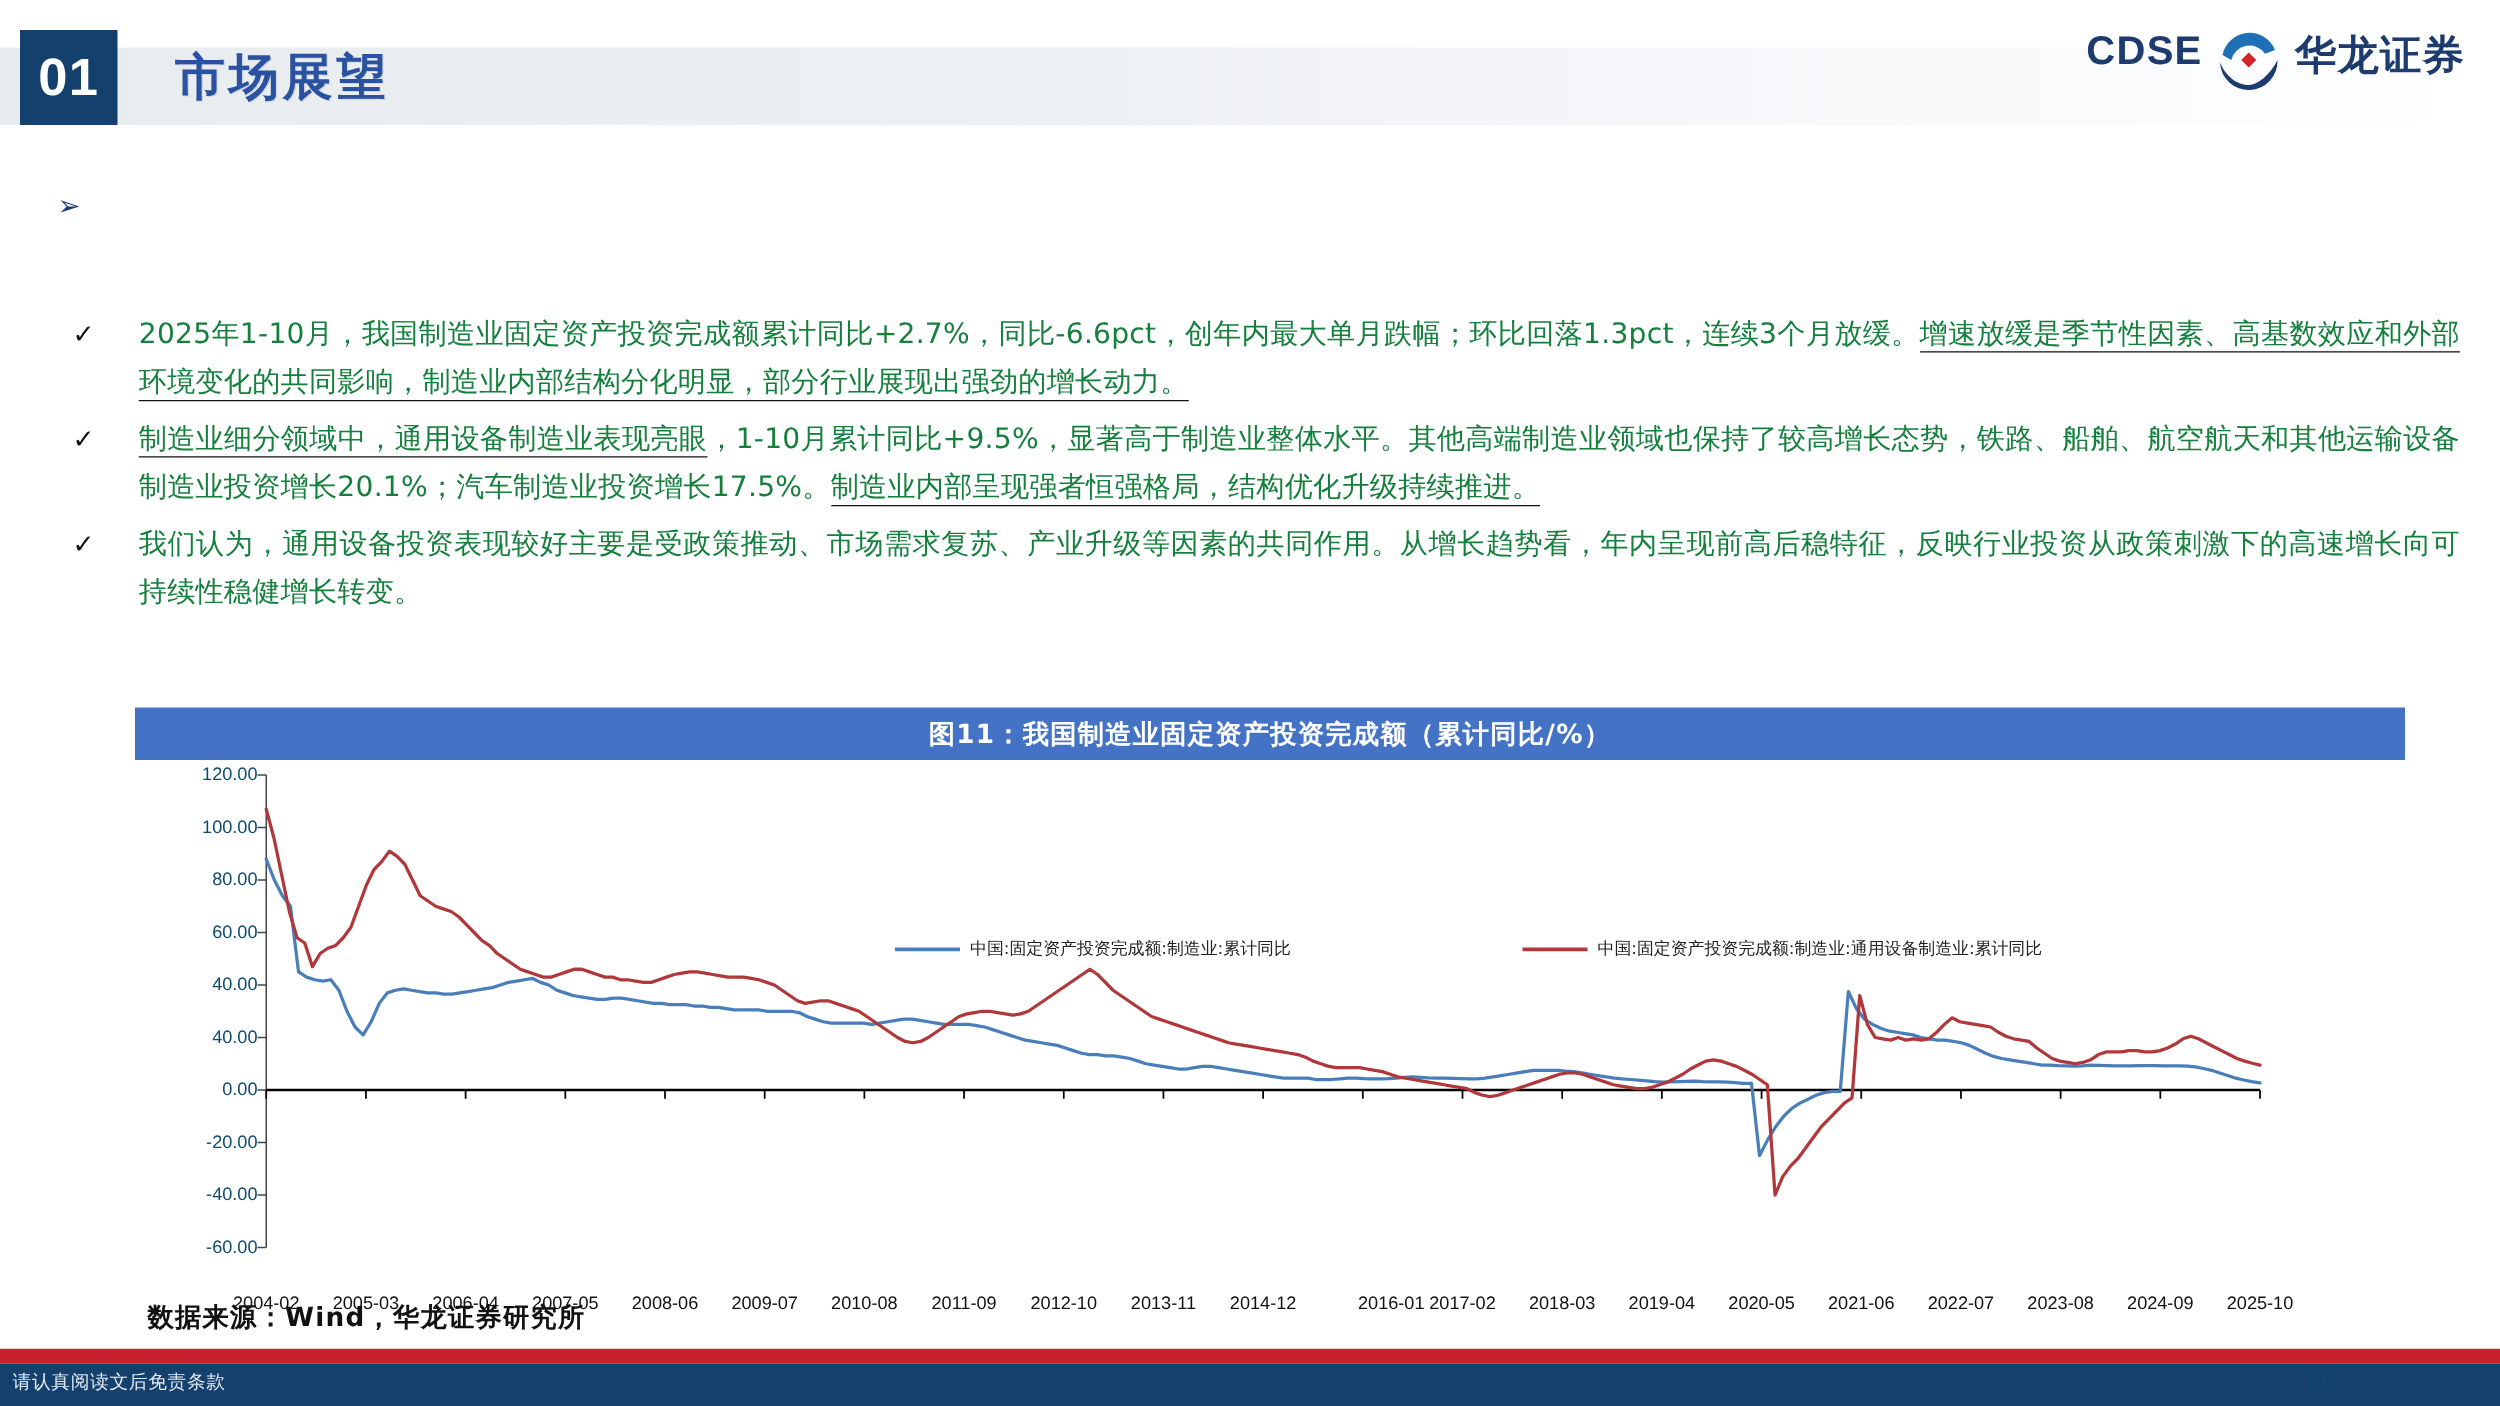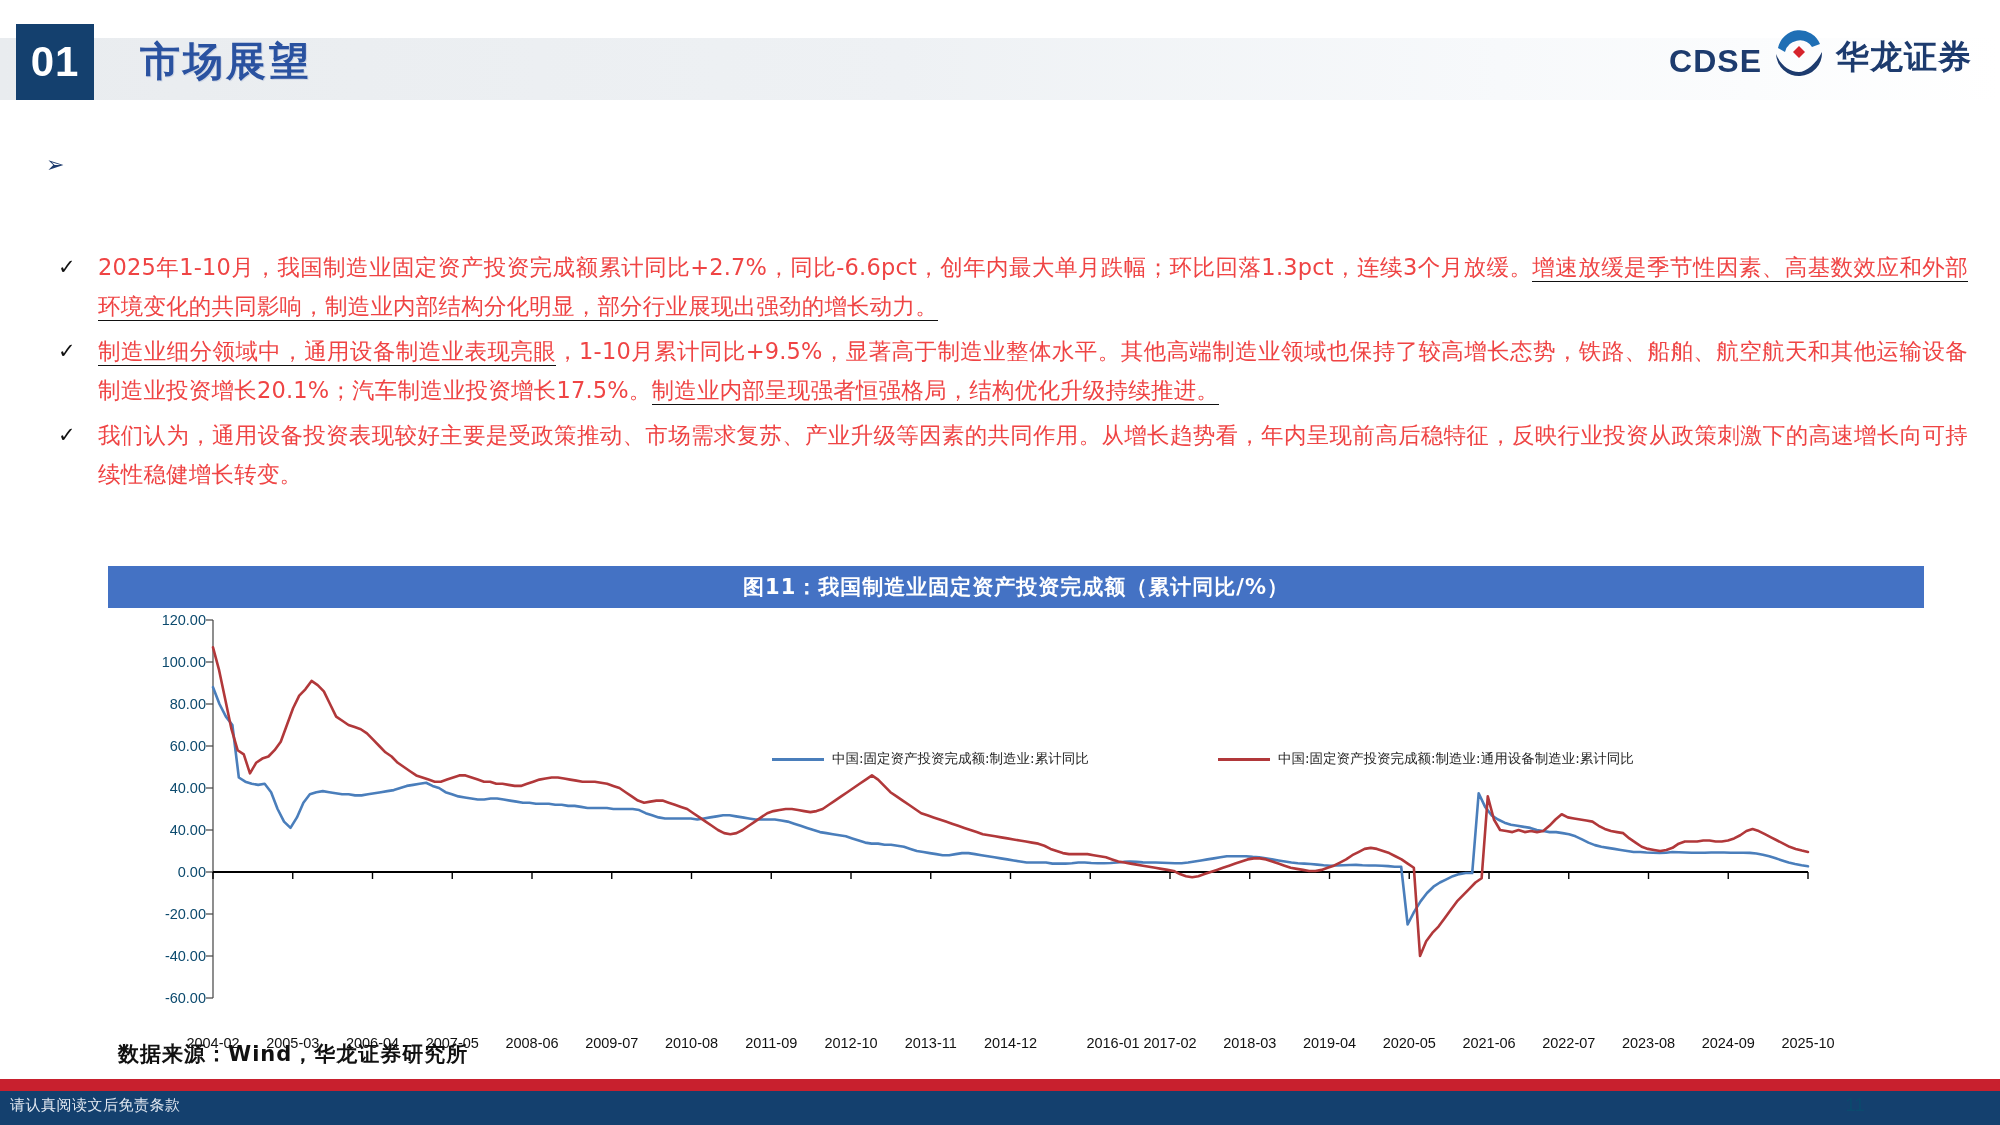--- a/index.html
+++ b/index.html
@@ -20,21 +20,21 @@
     font-size:42px;font-weight:700;line-height:76px;text-align:center;
     letter-spacing:1px;
   }
   .hdr-title{
     position:absolute;left:140px;top:34px;
     font-family:"DejaVu Sans",sans-serif;
     font-size:40px;font-weight:700;color:#2a52a0;letter-spacing:3px;
     text-shadow:1px 1px 0 #cfd6e4;
   }
   
-  .logo{position:absolute;right:28px;top:22px;height:58px;display:flex;align-items:flex-end;gap:10px;}
+  .logo{position:absolute;right:28px;top:22px;height:58px;display:flex;align-items:flex-start;gap:10px;}
   .logo-cdse{
     font-family:"Liberation Sans",sans-serif;
     font-size:32px;font-weight:700;color:#1d3b6e;letter-spacing:1px;
   }
   .logo-mark{position:relative;width:54px;height:54px;}
   .logo-cn{
     font-family:"DejaVu Sans",sans-serif;
     font-size:33px;font-weight:700;color:#1d3b6e;letter-spacing:1px;
   }
   
@@ -48,21 +48,21 @@
     font-size:24px;font-weight:700;color:#111;letter-spacing:.5px;line-height:32px;
   }
   .bullets{position:absolute;left:58px;top:248px;width:1910px;}
   .bl{display:flex;align-items:flex-start;gap:18px;margin-bottom:6px;}
   .bl .tick{
     font-family:"DejaVu Sans",sans-serif;
     font-size:21px;color:#111;line-height:39px;flex:0 0 auto;width:22px;
   }
   .bl .para{
     font-family:"DejaVu Sans",sans-serif;
-    font-size:22.5px;color:#ef4444;line-height:39px;text-align:justify;letter-spacing:.2px;
+    font-size:22.5px;color:#15803d;line-height:39px;text-align:justify;letter-spacing:.2px;margin-left:13px;
   }
   .u{border-bottom:1.6px solid #111;padding-bottom:1px;}
   
   .chart-wrap{position:absolute;left:108px;top:566px;width:1816px;}
   .chart-title{
     height:42px;background:#4472c4;color:#fff;
     display:flex;align-items:center;justify-content:center;
     font-family:"DejaVu Sans",sans-serif;
     font-size:21px;font-weight:700;letter-spacing:1px;text-align:center;
   }
@@ -181,21 +181,21 @@
         <line x1="1301.25" y1="264" x2="1301.25" y2="271" stroke="#000" stroke-width="1.4"></line>
         <line x1="1381" y1="264" x2="1381" y2="271" stroke="#000" stroke-width="1.4"></line>
         <line x1="1460.75" y1="264" x2="1460.75" y2="271" stroke="#000" stroke-width="1.4"></line>
         <line x1="1540.5" y1="264" x2="1540.5" y2="271" stroke="#000" stroke-width="1.4"></line>
         <line x1="1620.25" y1="264" x2="1620.25" y2="271" stroke="#000" stroke-width="1.4"></line>
         <line x1="1700" y1="264" x2="1700" y2="271" stroke="#000" stroke-width="1.4"></line>
         <polyline points="105,79.19999999999999 111.4574898785425,96 117.91497975708502,108.59999999999997 124.37246963562754,117 130.82995951417004,169.5 137.28744939271255,173.70000000000002 143.74493927125508,175.8 150.20242914979758,176.85 156.65991902834008,175.8 163.1174089068826,184.20000000000002 169.5748987854251,201 176.0323886639676,213.6 182.48987854251013,219.9 188.94736842105263,209.39999999999998 195.40485829959516,194.7 201.86234817813767,186.3 208.31983805668017,184.20000000000002 214.77732793522267,183.14999999999998 221.23481781376518,184.20000000000002 227.69230769230768,185.25 234.1497975708502,186.3 240.60728744939271,186.3 247.06477732793522,187.35 253.52226720647772,187.35 259.97975708502025,186.3 266.43724696356276,185.25 272.89473684210526,184.20000000000002 279.35222672064776,183.14999999999998 285.8097165991903,182.1 292.26720647773277,180 298.72469635627533,177.9 305.1821862348178,176.85 311.63967611336034,175.8 318.09716599190284,174.75 324.55465587044534,177.9 331.01214574898785,180 337.46963562753035,184.20000000000002 343.9271255060729,186.3 350.38461538461536,188.4 356.8421052631579,189.45 363.2995951417004,190.5 369.7570850202429,191.54999999999998 376.21457489878543,191.54999999999998 382.67206477732793,190.5 389.12955465587044,190.5 395.58704453441294,191.54999999999998 402.04453441295544,192.6 408.502024291498,193.64999999999998 414.9595141700405,194.7 421.417004048583,194.7 427.8744939271255,195.75000000000003 434.331983805668,195.75000000000003 440.7894736842105,195.75000000000003 447.246963562753,196.8 453.7044534412955,196.8 460.16194331983803,197.85000000000002 466.6194331983806,197.85000000000002 473.0769230769231,198.9 479.5344129554656,199.95000000000002 485.9919028340081,199.95000000000002 492.4493927125506,199.95000000000002 498.9068825910931,199.95000000000002 505.3643724696356,201 511.8218623481781,201 518.2793522267207,201 524.7368421052631,201 531.1943319838057,202.04999999999998 537.6518218623482,205.20000000000002 544.1093117408907,207.3 550.5668016194331,209.39999999999998 557.0242914979757,210.45000000000002 563.4817813765183,210.45000000000002 569.9392712550607,210.45000000000002 576.3967611336033,210.45000000000002 582.8542510121458,210.45000000000002 589.3117408906883,211.5 595.7692307692307,210.45000000000002 602.2267206477733,209.39999999999998 608.6842105263158,208.35 615.1417004048583,207.3 621.5991902834008,207.3 628.0566801619433,208.35 634.5141700404859,209.39999999999998 640.9716599190283,210.45000000000002 647.4291497975709,211.5 653.8866396761133,211.5 660.3441295546559,211.5 666.8016194331984,211.5 673.2591093117409,212.55 679.7165991902834,213.6 686.1740890688259,215.7 692.6315789473684,217.8 699.0890688259109,219.9 705.5465587044534,222 712.004048582996,224.1 718.4615384615385,225.15 724.919028340081,226.2 731.3765182186235,227.25 737.834008097166,228.3 744.2914979757085,230.4 750.748987854251,232.5 757.2064777327935,234.6 763.663967611336,235.65 770.1214574898786,235.65 776.578947368421,236.7 783.0364372469636,236.7 789.493927125506,237.75 795.9514170040486,238.79999999999998 802.408906882591,240.9 808.8663967611336,243 815.3238866396761,244.04999999999998 821.7813765182186,245.1 828.2388663967612,246.15 834.6963562753036,247.20000000000002 841.1538461538462,247.20000000000002 847.6113360323886,246.15 854.0688259109312,245.1 860.5263157894736,245.1 866.9838056680162,246.15 873.4412955465586,247.20000000000002 879.8987854251012,248.25 886.3562753036438,249.29999999999998 892.8137651821862,250.35 899.2712550607288,251.4 905.7287449392712,252.45000000000002 912.1862348178138,253.5 918.6437246963562,254.55 925.1012145748988,254.55 931.5587044534414,254.55 938.0161943319838,254.55 944.4736842105264,255.6 950.9311740890688,255.6 957.3886639676114,255.6 963.8461538461538,255.17999999999998 970.3036437246964,254.55 976.7611336032388,254.55 983.2186234817814,254.97 989.6761133603239,255.17999999999998 996.1336032388664,255.17999999999998 1002.591093117409,254.97 1009.0485829959514,254.55 1015.506072874494,253.92000000000002 1021.9635627530364,253.5 1028.421052631579,253.92000000000002 1034.8785425101214,254.34 1041.336032388664,254.55 1047.7935222672065,254.55 1054.251012145749,254.76 1060.7085020242916,254.97 1067.1659919028339,255.17999999999998 1073.6234817813765,255.17999999999998 1080.080971659919,254.55 1086.5384615384614,253.5 1092.995951417004,252.45000000000002 1099.4534412955466,251.4 1105.910931174089,250.35 1112.3684210526317,249.29999999999998 1118.8259109311741,248.25 1125.2834008097166,248.25 1131.740890688259,248.25 1138.1983805668017,248.25 1144.6558704453441,248.88 1151.1133603238866,249.29999999999998 1157.5708502024293,250.35 1164.0283400809717,251.4 1170.4858299595141,252.45000000000002 1176.9433198380566,253.5 1183.4008097165993,254.55 1189.8582995951417,255.17999999999998 1196.3157894736842,255.6 1202.7732793522266,256.02 1209.2307692307693,256.65 1215.6882591093117,257.28 1222.1457489878542,257.70000000000005 1228.6032388663969,257.49 1235.0607287449393,257.28 1241.5182186234817,257.07000000000005 1247.9757085020242,256.86 1254.4331983805669,257.28 1260.8906882591093,257.49 1267.3481781376518,257.49 1273.8056680161944,257.70000000000005 1280.2631578947369,258.12 1286.7206477732793,258.75 1293.1781376518218,258.75 1299.6356275303644,316.5 1306.093117408907,303.9 1312.5506072874493,293.4 1319.008097165992,285 1325.4655870445345,278.7 1331.923076923077,274.5 1338.3805668016194,271.35 1344.838056680162,268.2 1351.2955465587045,266.1 1357.753036437247,265.05 1364.2105263157894,265.05 1370.668016194332,185.25 1377.1255060728745,198.9 1383.582995951417,207.3 1390.0404858299596,211.5 1396.497975708502,214.65 1402.9554655870445,216.75 1409.412955465587,217.8 1415.8704453441296,218.85 1422.327935222672,219.9 1428.7854251012145,222 1435.2429149797572,223.05 1441.7004048582996,224.1 1448.157894736842,224.1 1454.6153846153845,225.15 1461.0728744939272,226.2 1467.5303643724696,228.3 1473.987854251012,231.45 1480.4453441295548,234.6 1486.9028340080972,237.12 1493.3603238866397,238.79999999999998 1499.817813765182,239.85000000000002 1506.2753036437248,240.9 1512.7327935222672,241.95 1519.1902834008097,243 1525.6477732793521,244.04999999999998 1532.1052631578948,244.04999999999998 1538.5627530364372,244.47 1545.0202429149797,244.67999999999998 1551.4777327935224,244.89000000000001 1557.9352226720648,244.67999999999998 1564.3927125506073,244.04999999999998 1570.8502024291497,244.26 1577.3076923076924,244.47 1583.7651821862348,244.67999999999998 1590.2226720647773,244.67999999999998 1596.68016194332,244.67999999999998 1603.1376518218624,244.47 1609.5951417004048,244.47 1616.0526315789473,244.47 1622.51012145749,244.67999999999998 1628.9676113360324,244.67999999999998 1635.4251012145749,244.67999999999998 1641.8825910931173,244.89000000000001 1648.34008097166,245.52 1654.7975708502024,246.78 1661.2550607287449,248.25 1667.7125506072875,250.35 1674.17004048583,252.45000000000002 1680.6275303643724,254.55 1687.0850202429149,256.02 1693.5425101214576,257.28 1700,258.33000000000004" fill="none" stroke="#4a7ebb" stroke-width="2.6" stroke-linejoin="round" stroke-linecap="round"></polyline>
         <polyline points="105,39.30000000000001 111.15830115830116,62.39999999999998 117.31660231660231,91.80000000000001 123.47490347490347,121.19999999999999 129.63320463320463,142.2 135.79150579150578,146.39999999999998 141.94980694980694,165.3 148.1081081081081,154.79999999999998 154.26640926640925,150.60000000000002 160.42471042471044,148.50000000000003 166.58301158301157,142.2 172.74131274131275,133.8 178.89961389961388,117 185.05791505791507,100.19999999999999 191.2162162162162,87.59999999999997 197.37451737451738,81.30000000000001 203.53281853281854,72.89999999999998 209.6911196911197,77.10000000000002 215.84942084942085,83.39999999999998 222.007722007722,96 228.16602316602317,108.59999999999997 234.32432432432432,112.80000000000001 240.48262548262548,117 246.64092664092664,119.10000000000002 252.7992277992278,121.19999999999999 258.95752895752895,125.40000000000003 265.11583011583014,131.7 271.27413127413126,138 277.4324324324324,144.29999999999998 283.5907335907336,148.50000000000003 289.74903474903476,154.79999999999998 295.9073359073359,158.99999999999997 302.0656370656371,163.20000000000002 308.22393822393826,167.4 314.3822393822394,169.5 320.5405405405405,171.60000000000002 326.6988416988417,173.70000000000002 332.8571428571429,173.70000000000002 339.015444015444,171.60000000000002 345.17374517374515,169.5 351.33204633204633,167.4 357.4903474903475,167.4 363.64864864864865,169.5 369.80694980694983,171.60000000000002 375.96525096525096,173.70000000000002 382.12355212355214,173.70000000000002 388.2818532818533,175.8 394.44015444015446,175.8 400.5984555984556,176.85 406.7567567567568,177.9 412.9150579150579,177.9 419.0733590733591,175.8 425.2316602316602,173.70000000000002 431.3899613899614,171.60000000000002 437.5482625482625,170.54999999999998 443.7065637065637,169.5 449.86486486486484,169.5 456.023166023166,170.54999999999998 462.18146718146716,171.60000000000002 468.33976833976834,172.65 474.4980694980695,173.70000000000002 480.65637065637065,173.70000000000002 486.81467181467184,173.70000000000002 492.97297297297297,174.75 499.13127413127415,175.8 505.2895752895753,177.9 511.44787644787647,180 517.6061776061777,184.20000000000002 523.7644787644788,188.4 529.9227799227799,192.6 536.081081081081,194.7 542.2393822393822,193.64999999999998 548.3976833976834,192.6 554.5559845559845,192.6 560.7142857142858,194.7 566.8725868725869,196.8 573.030888030888,198.9 579.1891891891892,201 585.3474903474903,205.20000000000002 591.5057915057914,209.39999999999998 597.6640926640927,213.6 603.8223938223939,217.8 609.980694980695,222 616.1389961389962,225.15 622.2972972972973,226.2 628.4555984555984,225.15 634.6138996138997,222 640.7722007722008,217.8 646.9305019305019,213.6 653.088803088803,209.39999999999998 659.2471042471043,205.20000000000002 665.4054054054054,203.1 671.5637065637065,202.04999999999998 677.7220077220077,201 683.8803088803089,201 690.03861003861,202.04999999999998 696.1969111969112,203.1 702.3552123552123,204.15 708.5135135135135,203.1 714.6718146718147,201 720.8301158301158,196.8 726.988416988417,192.6 733.1467181467182,188.4 739.3050193050193,184.20000000000002 745.4633204633204,180 751.6216216216217,175.8 757.7799227799228,171.60000000000002 763.9382239382239,167.4 770.096525096525,171.60000000000002 776.2548262548263,177.9 782.4131274131274,184.20000000000002 788.5714285714286,188.4 794.7297297297297,192.6 800.8880308880309,196.8 807.046332046332,201 813.2046332046332,205.20000000000002 819.3629343629343,207.3 825.5212355212356,209.39999999999998 831.6795366795367,211.5 837.8378378378378,213.6 843.996138996139,215.7 850.1544401544402,217.8 856.3127413127413,219.9 862.4710424710424,222 868.6293436293437,224.1 874.7876447876448,226.2 880.9459459459459,227.25 887.1042471042471,228.3 893.2625482625483,229.35 899.4208494208494,230.4 905.5791505791506,231.45 911.7374517374517,232.5 917.8957528957529,233.55 924.0540540540541,234.6 930.2123552123552,235.65 936.3706563706563,237.75 942.5289575289576,240.9 948.6872586872587,243 954.8455598455598,245.1 961.003861003861,246.15 967.1621621621622,246.15 973.3204633204633,246.15 979.4787644787644,246.15 985.6370656370657,247.20000000000002 991.7953667953668,248.25 997.953667953668,249.29999999999998 1004.1119691119691,251.4 1010.2702702702703,253.5 1016.4285714285714,254.55 1022.5868725868726,255.6 1028.7451737451738,256.65 1034.903474903475,257.70000000000005 1041.061776061776,258.75 1047.2200772200772,259.8 1053.3783783783783,260.85 1059.5366795366795,261.9 1065.6949806949806,262.95 1071.8532818532817,266.1 1078.0115830115828,268.2 1084.1698841698842,269.25 1090.3281853281853,268.2 1096.4864864864865,266.1 1102.6447876447878,264 1108.803088803089,261.9 1114.96138996139,259.8 1121.1196911196912,257.70000000000005 1127.2779922779923,255.6 1133.4362934362935,253.5 1139.5945945945946,251.4 1145.7528957528957,250.35 1151.9111969111968,250.35 1158.069498069498,251.4 1164.2277992277993,253.5 1170.3861003861005,255.6 1176.5444015444016,257.70000000000005 1182.7027027027027,259.8 1188.8610038610038,260.85 1195.019305019305,261.9 1201.177606177606,262.95 1207.3359073359072,262.95 1213.4942084942086,261.9 1219.6525096525097,259.8 1225.8108108108108,257.70000000000005 1231.969111969112,254.55 1238.127413127413,251.4 1244.2857142857142,247.20000000000002 1250.4440154440153,244.04999999999998 1256.6023166023167,240.9 1262.7606177606178,239.85000000000002 1268.918918918919,240.9 1275.07722007722,243 1281.2355212355212,245.1 1287.3938223938223,248.25 1293.5521235521235,251.4 1299.7104247104246,255.6 1305.868725868726,259.8 1312.027027027027,348 1318.1853281853282,333.3 1324.3436293436293,324.9 1330.5019305019305,318.6 1336.6602316602316,310.2 1342.8185328185327,301.8 1348.976833976834,293.4 1355.1351351351352,287.1 1361.2934362934363,280.8 1367.4517374517375,274.5 1373.6100386100386,270.3 1379.7683397683397,188.4 1385.9266409266409,211.5 1392.084942084942,222 1398.2432432432433,223.05 1404.4015444015445,224.1 1410.5598455598456,222 1416.7181467181467,224.1 1422.8764478764479,223.05 1429.034749034749,224.1 1435.19305019305,223.05 1441.3513513513512,217.8 1447.5096525096526,211.5 1453.6679536679537,206.25 1459.8262548262549,209.39999999999998 1465.984555984556,210.45000000000002 1472.142857142857,211.5 1478.3011583011582,212.55 1484.4594594594594,213.6 1490.6177606177607,217.8 1496.7760617760619,220.95 1502.934362934363,223.05 1509.092664092664,224.1 1515.2509652509652,225.15 1521.4092664092664,230.4 1527.5675675675675,234.6 1533.7258687258686,238.79999999999998 1539.88416988417,240.9 1546.042471042471,241.95 1552.2007722007722,243 1558.3590733590734,241.95 1564.5173745173745,239.85000000000002 1570.6756756756756,235.65 1576.8339768339767,233.55 1582.992277992278,233.55 1589.1505791505792,233.55 1595.3088803088804,232.5 1601.4671814671815,232.5 1607.6254826254826,233.55 1613.7837837837837,233.55 1619.9420849420849,232.5 1626.100386100386,230.4 1632.2586872586874,227.25 1638.4169884169885,223.05 1644.5752895752896,220.95 1650.7335907335907,223.05 1656.8918918918919,226.2 1663.050193050193,229.35 1669.2084942084941,232.5 1675.3667953667953,235.65 1681.5250965250966,238.79999999999998 1687.6833976833977,240.9 1693.8416988416989,242.57999999999998 1700,244.04999999999998" fill="none" stroke="#b1383a" stroke-width="2.6" stroke-linejoin="round" stroke-linecap="round"></polyline>
       </svg>
     <div class="legend" id="legend">
-        <div class="lg" style="left: 664px;">
+        <div class="lg" style="left: 608px;">
           <span class="swatch" style="background: rgb(74, 126, 187);"></span>
           <span>中国:固定资产投资完成额:制造业:累计同比</span>
         </div>
         <div class="lg" style="left: 1110px;">
           <span class="swatch" style="background: rgb(177, 56, 58);"></span>
           <span>中国:固定资产投资完成额:制造业:通用设备制造业:累计同比</span>
         </div>
       </div>
     <div class="xlab-row" id="xrow">
         <div class="xlab" style="left: 105px;">2004-02</div>

